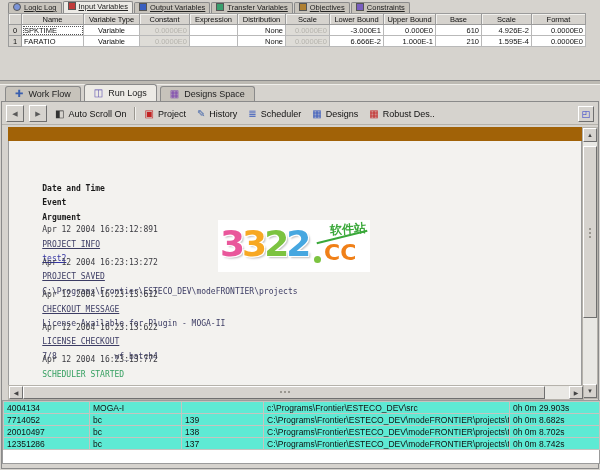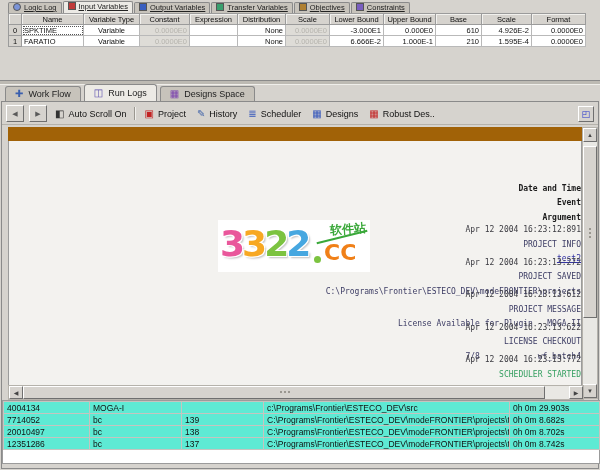--- a/index.html
+++ b/index.html
@@ -64,26 +64,26 @@
              font-size:9px;color:#2233cc;}
   
   .datebar{position:absolute;left:8px;top:127px;width:574px;height:14px;display:flex;font-size:9px;}
   .dcell{background:#d6d3ce;border:7px solid #a16207;box-shadow:inset 1px 1px 0 #f2f1ee;
          display:flex;align-items:center;padding:0 6px;overflow:hidden;white-space:nowrap;}
   .dcell1{width:247px;}
   .dcell2{flex:1;}
   
   .logview{position:absolute;left:8px;top:141px;width:572px;height:244px;background:#f3f2ef;
            border:1px solid #9b9b9b;border-top:none;overflow:hidden;
-           font-family:"DejaVu Sans Mono",monospace;font-size:8px;white-space:pre;padding-top:8px;text-align:right;}
+           font-family:"DejaVu Sans Mono",monospace;font-size:8px;white-space:pre;padding-top:8px;}
   .lline{height:14.5px;line-height:14.5px;padding-left:14px;}
   .lt{display:inline-block;width:138px;color:#3a3a40;}
   .le{display:inline-block;width:150px;}
   .lhead .lt,.lhead .le,.lhead .la{font-weight:bold;color:#1a1a1a;}
-  .ev-info{color:#3c3c64;}
+  .ev-info{color:#3c3c64;text-decoration:underline;}
   .ev-start{color:#36a061;}
   .llink{color:#3434a2;text-decoration:underline;cursor:pointer;}
   .lrest{color:#3c3c64;}
   
   .vscroll{position:absolute;left:582px;top:127px;width:14px;height:270px;background:#e9e8e4;border:1px solid #b5b2ab;}
   .hscroll{position:absolute;left:8px;top:385px;width:574px;height:13px;background:#e9e8e4;border:1px solid #b5b2ab;display:flex;}
   .sbtn{background:#d6d3ce;border:1px solid;border-color:#fff #6f6f6f #6f6f6f #fff;
         display:flex;align-items:center;justify-content:center;font-size:6px;color:#444;}
   .vs-up{position:absolute;top:0;left:0;width:12px;height:12px;}
   .vs-dn{position:absolute;bottom:0;left:0;width:12px;height:12px;}
@@ -279,21 +279,21 @@
     <span class="le ev-info">PROJECT INFO</span>
     <span class="llink">test2</span>
   </div>
   <div class="lline">
     <span class="lt">Apr 12 2004 16:23:13:272</span>
     <span class="le ev-info">PROJECT SAVED</span>
     <span class="lrest">C:\Programs\Frontier\ESTECO_DEV\modeFRONTIER\projects</span>
   </div>
   <div class="lline">
     <span class="lt">Apr 12 2004 16:23:13:612</span>
-    <span class="le ev-info">PROJECT MESSAGE</span>
+    <span class="le ev-info">CHECKOUT MESSAGE</span>
     <span class="lrest">License Available for Plugin - MOGA-II</span>
   </div>
   <div class="lline">
     <span class="lt">Apr 12 2004 16:23:13:622</span>
     <span class="le ev-info">LICENSE CHECKOUT</span>
     <span class="lrest">7/8            wf_batch4</span>
   </div>
   <div class="lline">
     <span class="lt">Apr 12 2004 16:23:13:772</span>
     <span class="le ev-start">SCHEDULER STARTED</span>

